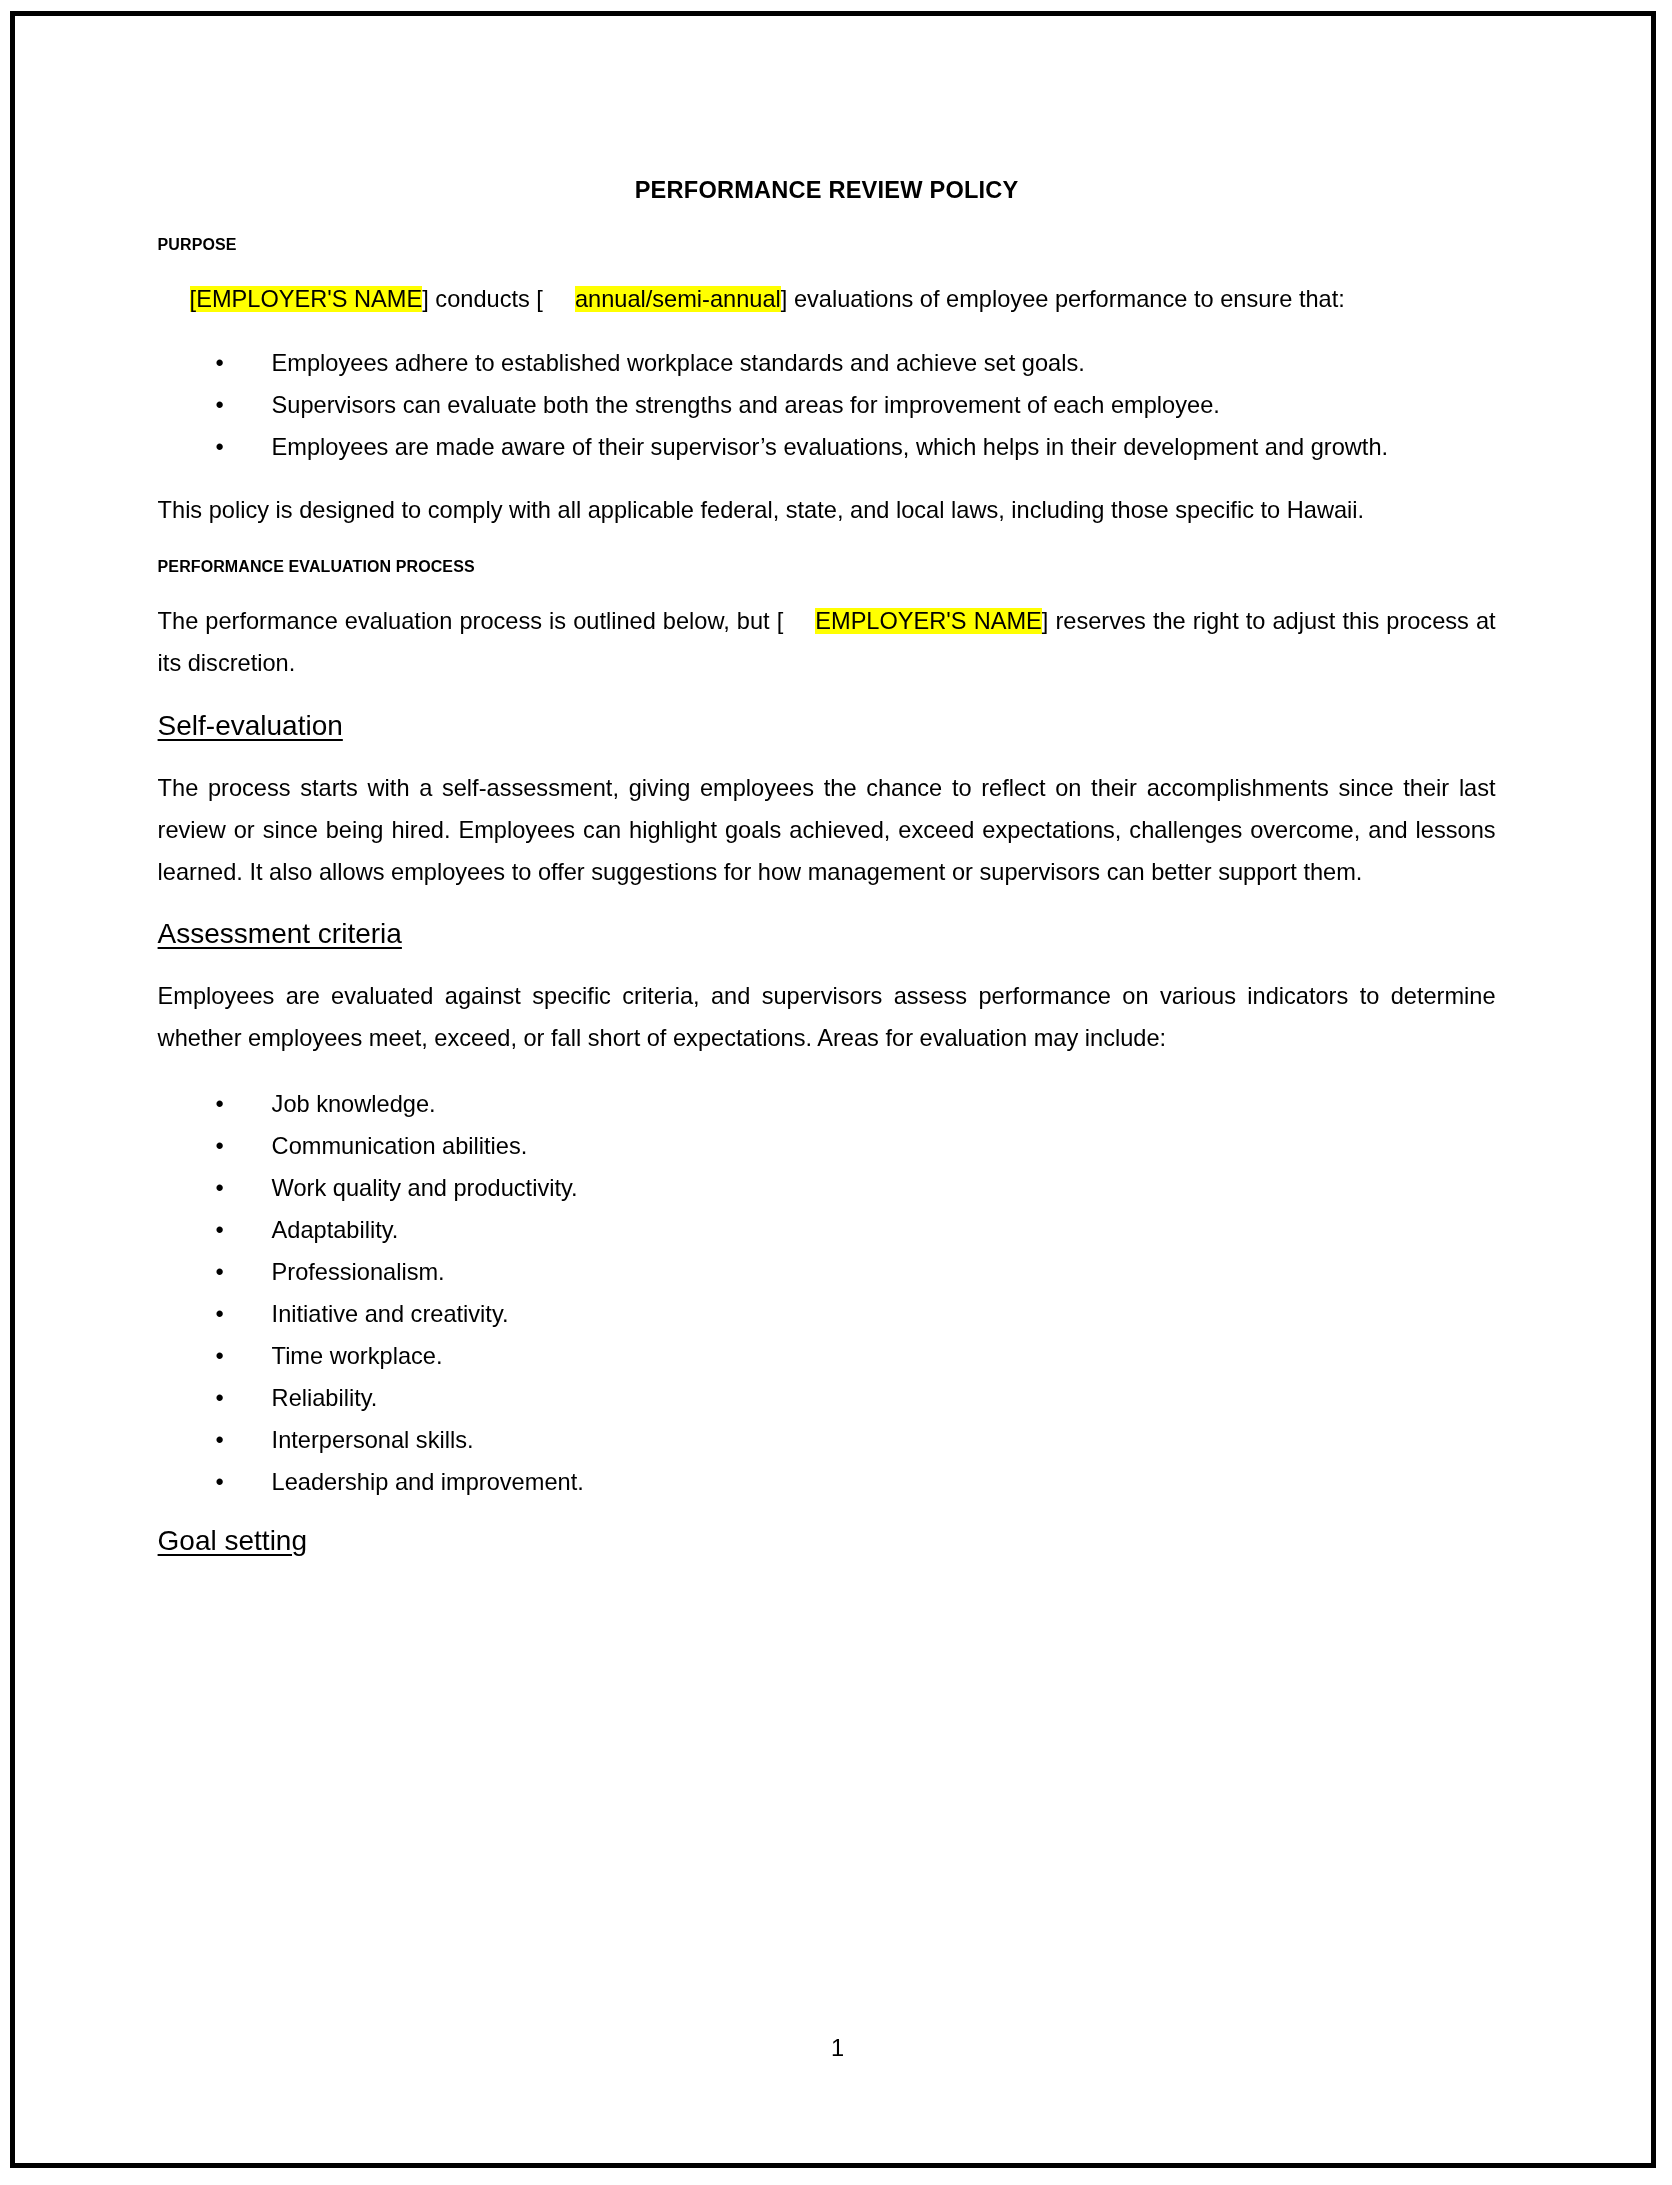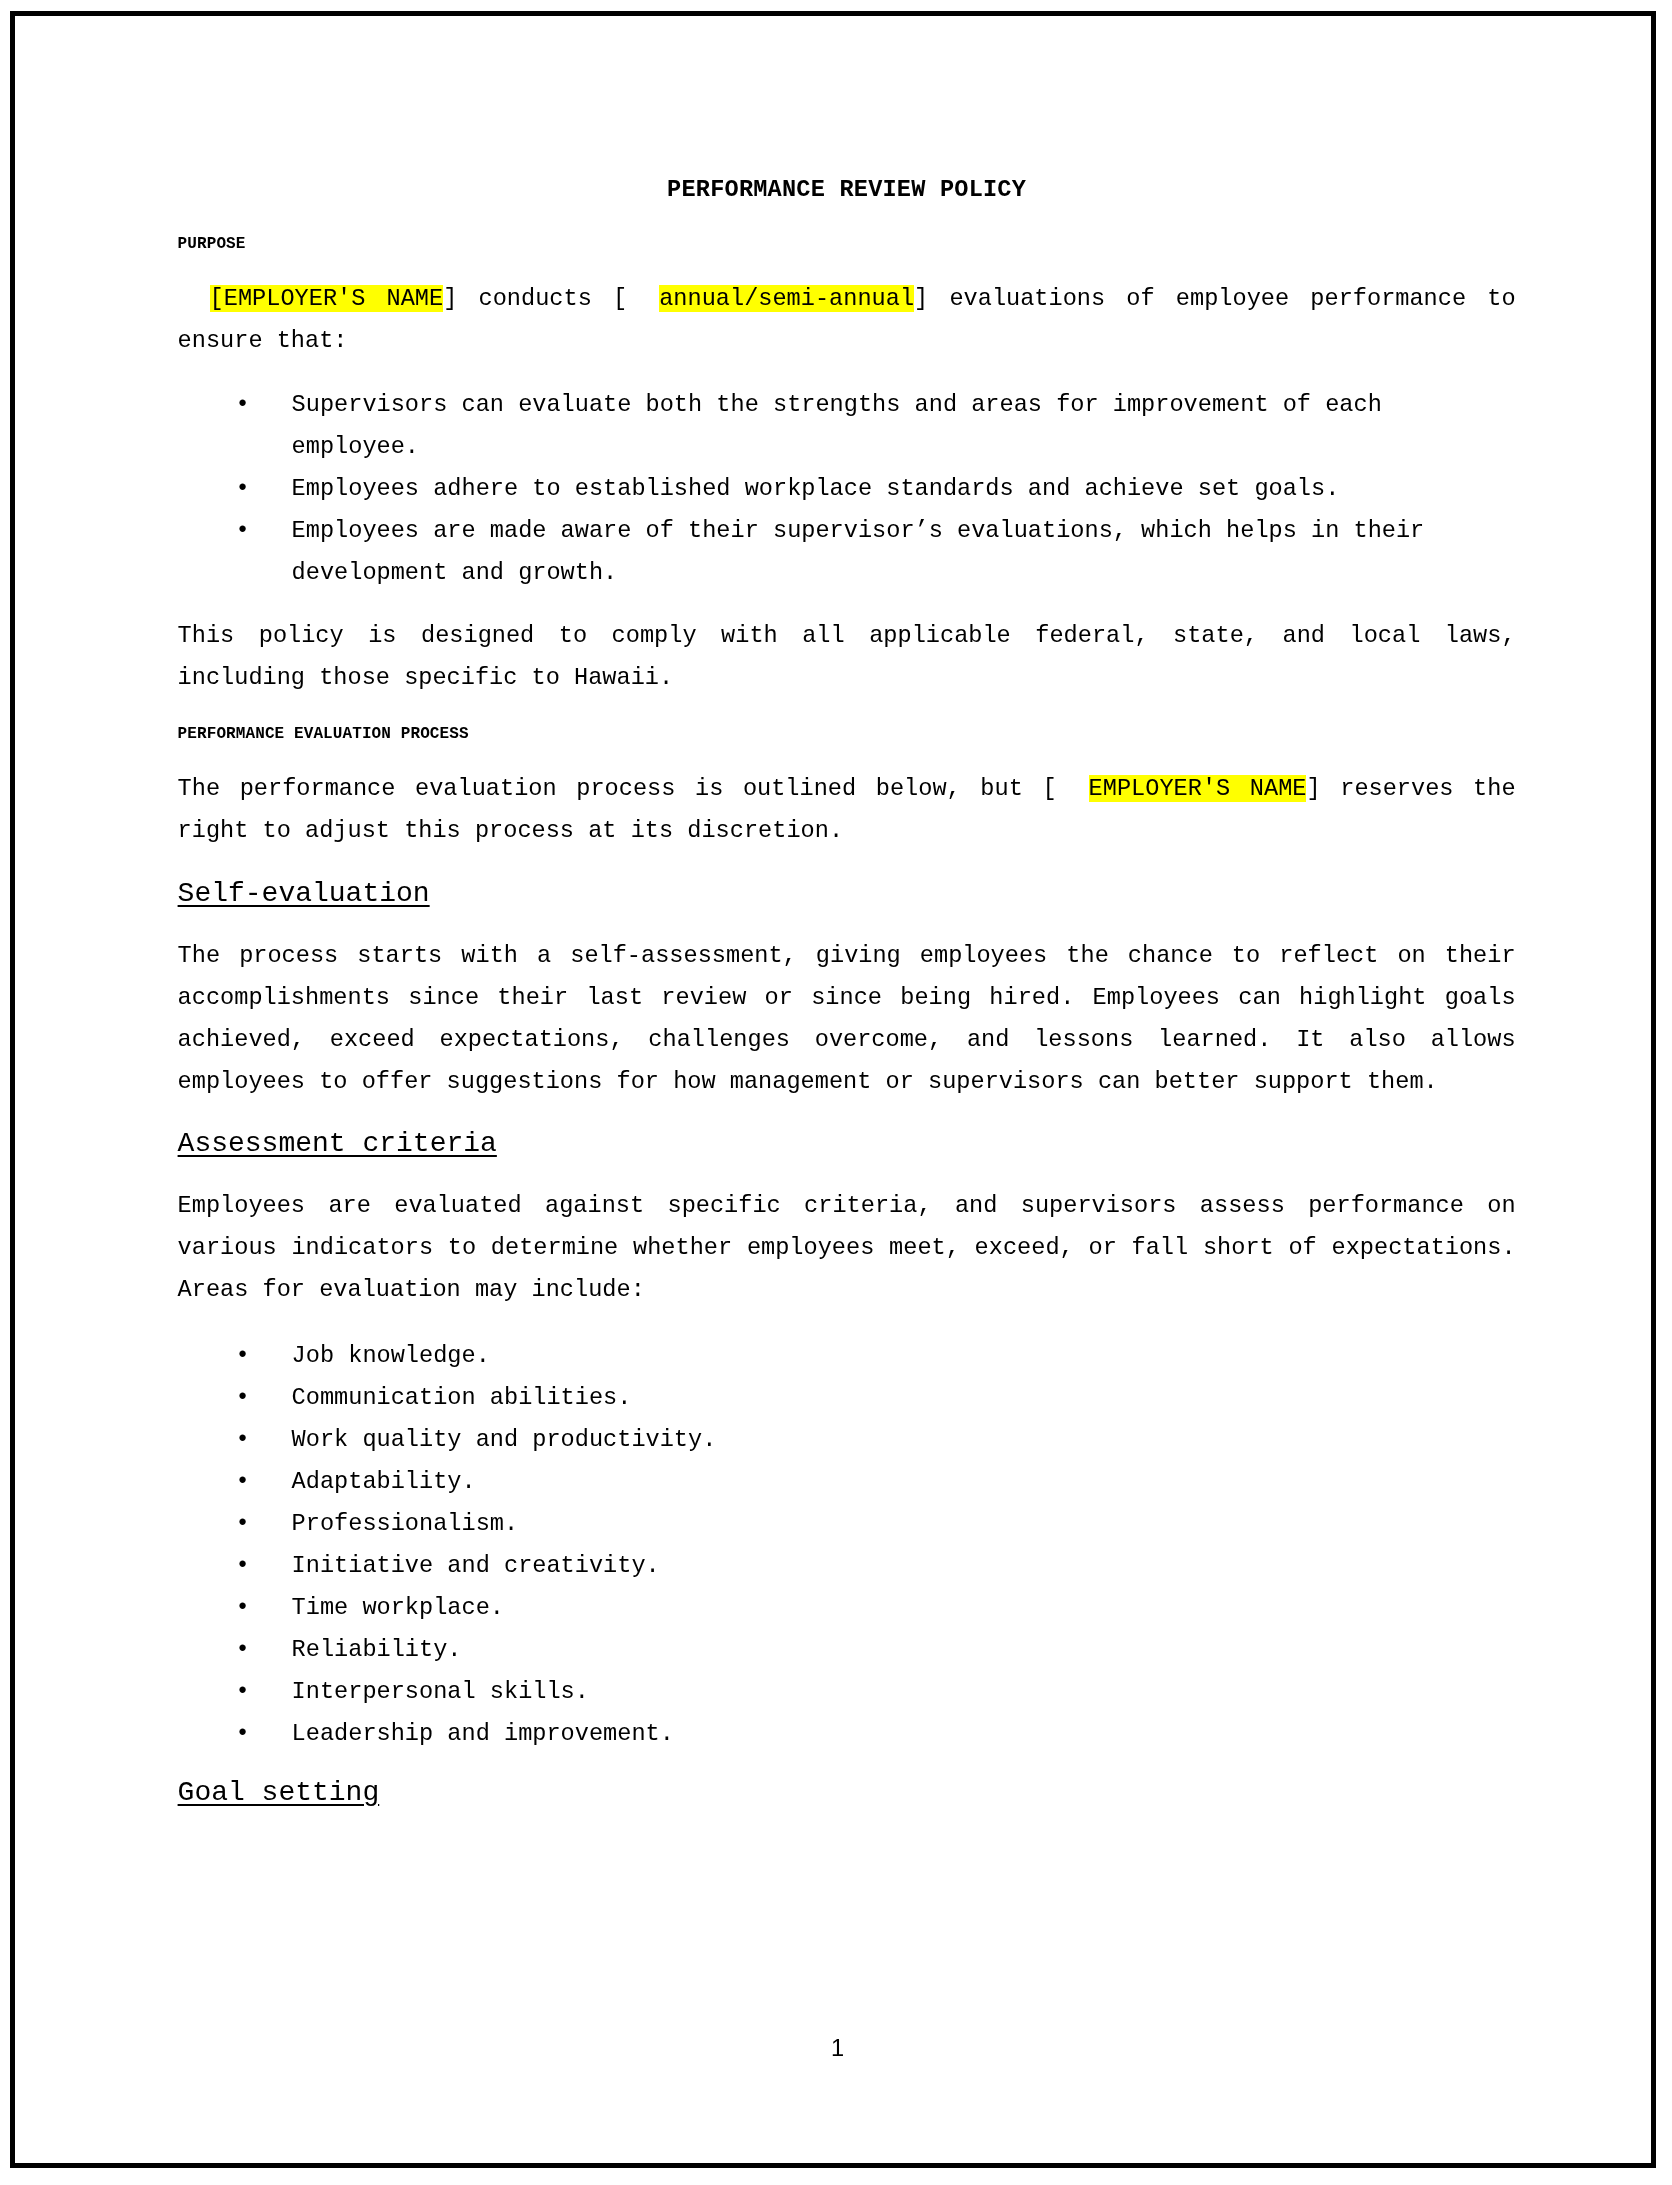--- a/index.html
+++ b/index.html
@@ -22,25 +22,24 @@
     top: 10.5px;
     width: 1646px;
     height: 2157px;
     border: 5.2px solid #000000;
     box-sizing: border-box;
     background: #ffffff;
   }
 
   .page-inner {
     position: absolute;
-    left: 163px;   
+    left: 143px;   
     top: 0;
     width: 1338px;
     height: 100%;
-    font-family: Liberation Mono, monospace;
   }
 
   
   .doc-title {
     text-align: center;
     font-weight: bold;
     font-size: 23.6px;
     letter-spacing: 0.2px;
     margin: 0;
     padding-top: 160px;
@@ -127,22 +126,22 @@
 
     <h2 class="section-heading">PURPOSE</h2>
 
     <div style="height:23.6px"></div>
 
     <p class="body-text"><span class="hl"><span>[</span><span>EMPLOYER'S NAME</span></span><span>] conducts [</span><span class="hl"><span>annual/semi-annual</span></span><span>] evaluations of employee performance to ensure that:</span></p>
 
     <div style="height:22px"></div>
 
     <ul class="bullets">
+      <li>Employees adhere to established workplace standards and achieve set goals.</li>
       <li>Supervisors can evaluate both the strengths and areas for improvement of each employee.</li>
-      <li>Employees adhere to established workplace standards and achieve set goals.</li>
       <li>Employees are made aware of their supervisor’s evaluations, which helps in their development and growth.</li>
     </ul>
 
     <div style="height:21px"></div>
 
     <p class="body-text">This policy is designed to comply with all applicable federal, state, and local laws, including those specific to Hawaii.</p>
 
     <div style="height:26px"></div>
 
     <h2 class="section-heading">PERFORMANCE EVALUATION PROCESS</h2>

